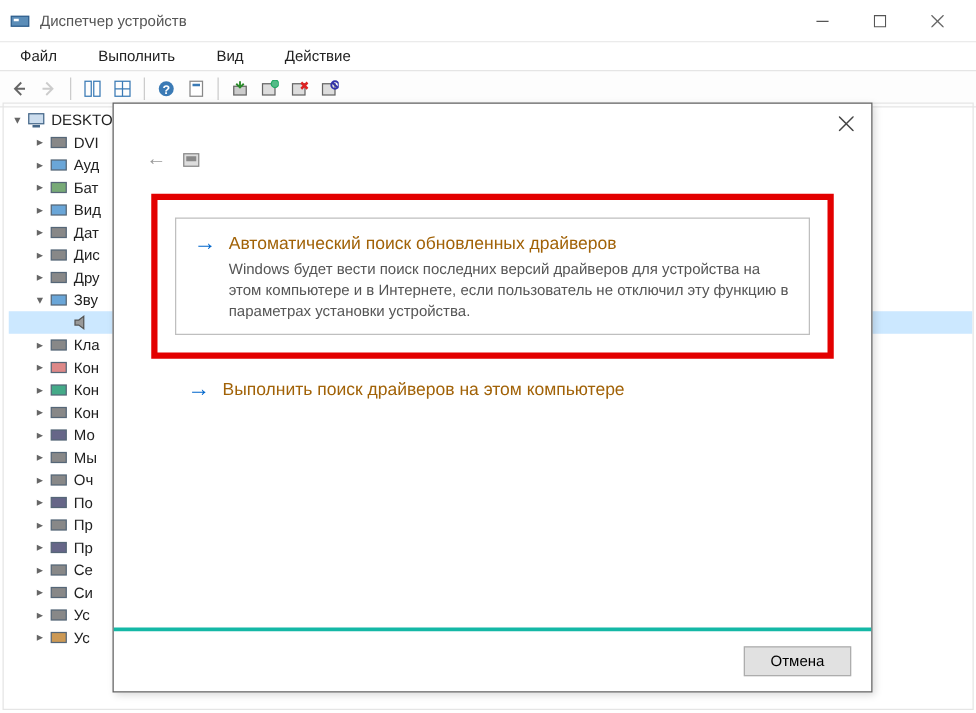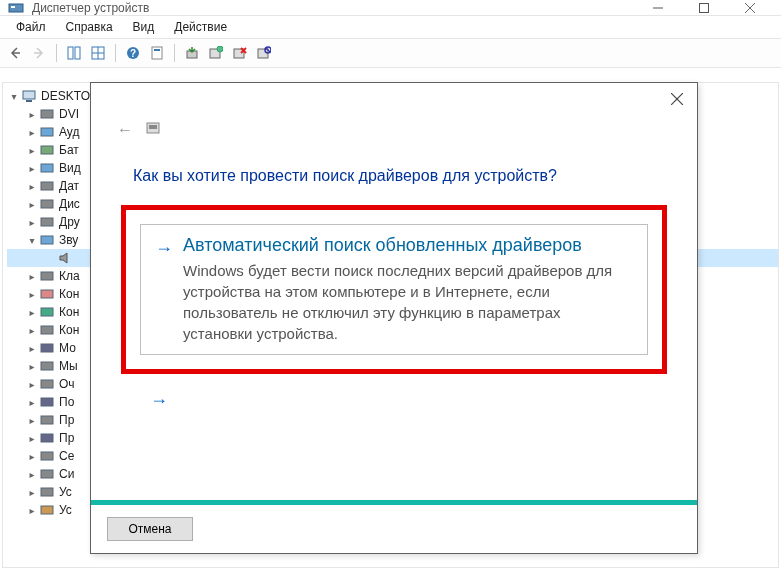--- a/index.html
+++ b/index.html
@@ -1,26 +1,26 @@
 <!DOCTYPE html>
 <html><head>
 <meta charset="utf-8">
 <style>
 * { box-sizing: border-box; margin: 0; padding: 0; font-family: 'Segoe UI', Tahoma, sans-serif; }
 body { background: #fff; width: 781px; height: 570px; overflow: hidden; position: relative; }
 
 
-.titlebar { height: 16px; display: flex; align-items: center; padding: 0 8px; background: #fff; border-bottom: 1px solid #e5e5e5; }
+.titlebar { height: 34px; display: flex; align-items: center; padding: 0 8px; background: #fff; border-bottom: 1px solid #e5e5e5; }
 .titlebar .app-icon { width: 16px; height: 16px; margin-right: 8px; display:flex; align-items:center; justify-content:center;}
 .titlebar .title { font-size: 12px; color: #555; }
 .titlebar .win-controls { margin-left: auto; display: flex; }
 .titlebar .win-controls div { width: 46px; height: 30px; display: flex; align-items: center; justify-content: center; color: #666; font-size: 13px; }
 
 
-.menubar { height: 22px; display: flex; align-items: center; padding: 0 6px; font-size: 12px; background:#fff; }
+.menubar { height: 22px; display: flex; align-items: center; padding: 0 6px; font-size: 12px; background:#fff;gap:13px; }
 .menubar span { padding: 2px 10px; color: #222; }
 
 
 .toolbar { height: 30px; display: flex; align-items: center; padding: 0 4px; background: #fdfdfd; border-top: 1px solid #e5e5e5; border-bottom: 1px solid #e5e5e5; gap:2px; }
 .toolbar .tb { width: 22px; height: 22px; display: flex; align-items: center; justify-content: center; border:1px solid transparent; }
 .toolbar .sep { width: 1px; height: 18px; background: #ccc; margin: 0 4px; }
 
 
 .tree-wrap { position: absolute; top: 82px; left: 2px; right: 2px; bottom: 2px; border: 1px solid #e5e5e5; overflow:hidden; }
 .tree { font-size: 12px; color: #222; padding: 4px 0 4px 4px; }
@@ -37,23 +37,23 @@
 .dialog .dlg-hdr { display:flex; align-items:center; padding: 4px 26px 8px 26px; font-size:12px; color:#444; }
 .dialog .dlg-hdr .back { color:#999; font-size:16px; margin-right:12px;}
 .dialog .dlg-hdr .mini-icon { width:16px; height:16px; margin-right:8px; display:flex; align-items:center; justify-content:center;}
 .dialog .question { color:#003399; font-size:16px; padding: 22px 42px 10px 42px; }
 .dialog .options { padding: 10px 30px; }
 .dialog .option { border:1px solid transparent; padding: 10px 18px; margin-bottom: 6px; }
 .dialog .option.highlight-frame { border: 5px solid #e30000; padding: 14px; }
 .dialog .option-inner { border:1px solid #bfbfbf; padding: 10px 14px;}
 .dialog .opt-head { display:flex; align-items:center; gap:10px;}
 .dialog .opt-arrow { color:#0066cc; font-size:18px; line-height:1; font-weight:bold;}
-.dialog .opt-title { color:#0369a1; font-size:18px; }
-.dialog .opt-desc { color:#555; font-size:15px; margin-top:4px; margin-left:28px; line-height:1.4; max-width: 450px;}
-.dialog .footer { margin-top:auto; display:flex; padding: 12px 16px; border-top:5px solid #14b8a6;}
+.dialog .opt-title { color:#a16207; font-size:14px; }
+.dialog .opt-desc { color:#555; font-size:12px; margin-top:4px; margin-left:28px; line-height:1.4; max-width: 450px;}
+.dialog .footer { margin-top:auto; display:flex; justify-content:flex-end; padding: 12px 16px; border-top:3px solid #14b8a6;}
 .dialog .btn { min-width:86px; height:24px; font-size:12px; background:#e1e1e1; border:1px solid #adadad; display:flex; align-items:center; justify-content:center;}
 
 svg { display:block; }
 </style>
 </head>
 <body>
 
 <div class="titlebar">
   <span class="app-icon">
     <svg width="16" height="16" viewBox="0 0 16 16">
@@ -77,21 +77,21 @@
       <svg width="10" height="10" viewBox="0 0 10 10">
           <line x1="0" y1="0" x2="10" y2="10" stroke="currentColor" stroke-width="1"></line>
           <line x1="10" y1="0" x2="0" y2="10" stroke="currentColor" stroke-width="1"></line>
         </svg>
     </div>
   </div>
 </div>
 
 <div class="menubar">
   <span>Файл</span>
-  <span>Справка</span>
+  <span>Выполнить</span>
   <span>Вид</span>
   <span>Действие</span>
 </div>
 
 <div class="toolbar">
   <div class="tb">
       <svg width="14" height="14" viewBox="0 0 14 14">
         <path d="M9 2 L4 7 L9 12 M4 7 H12" fill="none" stroke="#666" stroke-width="1.5"></path>
       </svg>
     </div>
@@ -413,33 +413,33 @@
   </div>
   <div class="dlg-hdr">
     <span class="back">←</span>
     <span class="mini-icon">
       <svg width="16" height="16" viewBox="0 0 16 16">
           <rect x="2" y="3" width="12" height="10" fill="#ddd" stroke="#888"></rect>
           <rect x="4" y="5" width="8" height="4" fill="#888"></rect>
         </svg>
     </span>
   </div>
-  <div class="question">Как вы хотите провести поиск драйверов для устройств?</div>
   <div class="options">
     <div class="option highlight-frame">
       <div class="option-inner">
         <div class="opt-head">
           <span class="opt-arrow">→</span>
           <span class="opt-title">Автоматический поиск обновленных драйверов</span>
         </div>
         <div class="opt-desc">Windows будет вести поиск последних версий драйверов для устройства на этом компьютере и в Интернете, если пользователь не отключил эту функцию в параметрах установки устройства.</div>
       </div>
     </div>
     <div class="option plain" style="padding:8px 28px;">
         <div class="opt-head">
           <span class="opt-arrow">→</span>
+          <span class="opt-title">Выполнить поиск драйверов на этом компьютере</span>
         </div>
     </div>
   </div>
   <div class="footer">
     <div class="btn">Отмена</div>
   </div>
 </div>
 
 </body></html>

